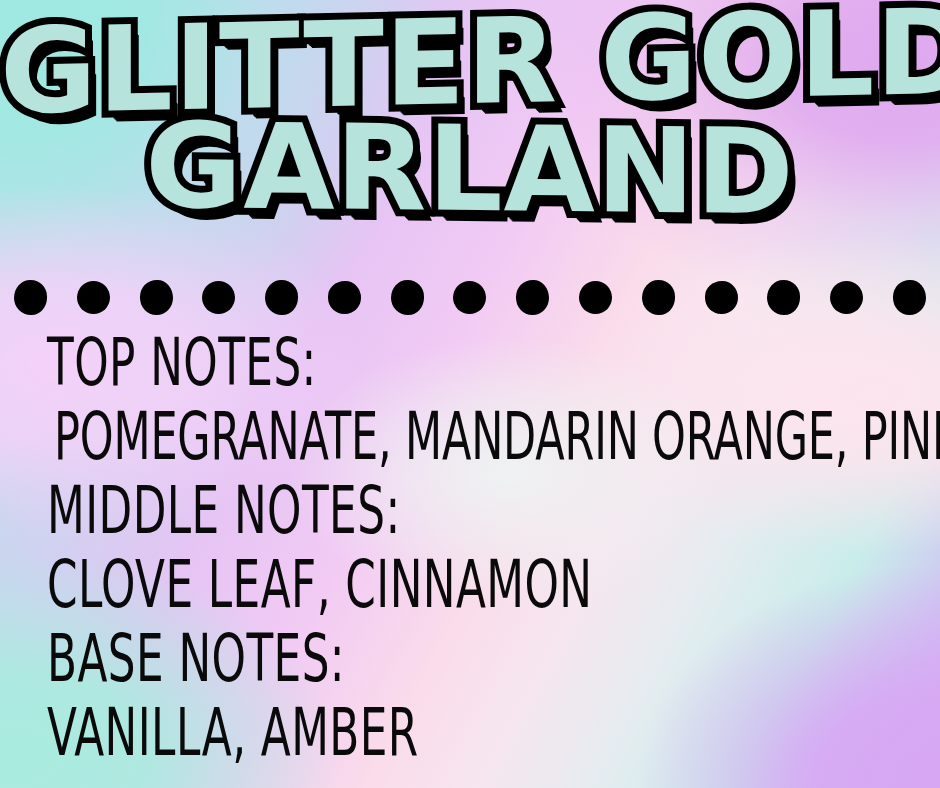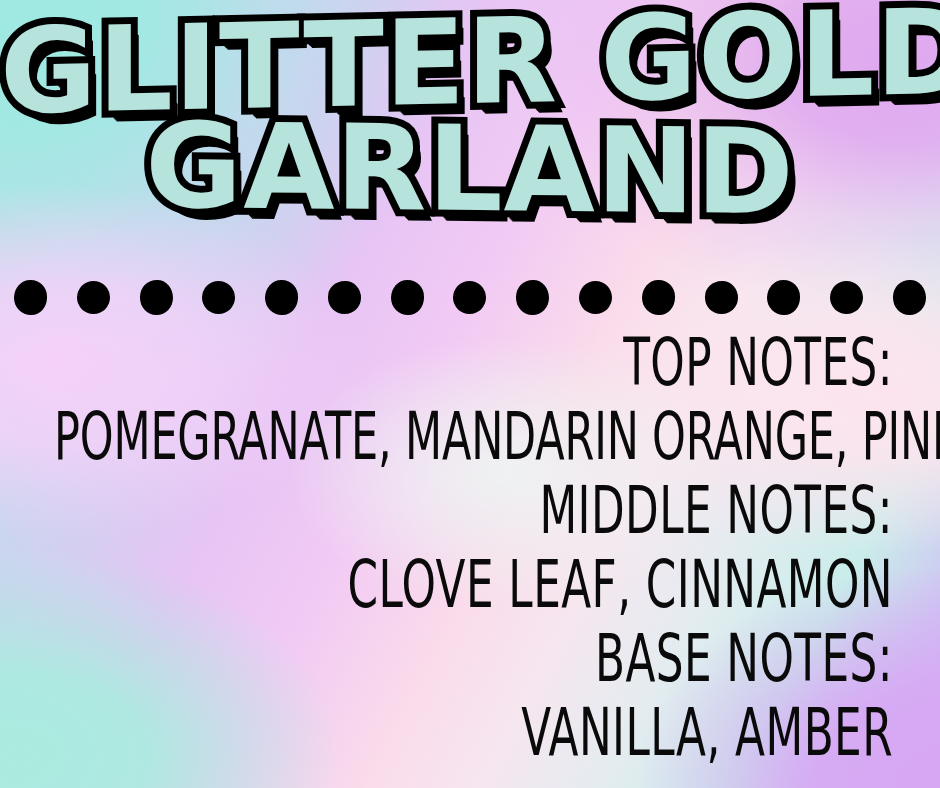--- a/index.html
+++ b/index.html
@@ -119,21 +119,21 @@
   }
   .dot:nth-child(2n)  { height:33px; border-radius:50%; }
   .dot:nth-child(3n)  { border-radius:52% 48% 50% 50% / 48% 52% 50% 50%; }
 
   
   .notes {
     position:absolute;
     left:0; right:0;
     top:330px;
     z-index:5;
-    text-align:right;
+    text-align:left;
     font-family:"DejaVu Sans Condensed","Liberation Sans Narrow","Liberation Sans", sans-serif;
     color:#0a0a0a;
   }
   .note-line {
     display:block;
     white-space:nowrap;
     font-size:54px;
     line-height:1.0;
     letter-spacing:0.5px;
     font-weight:400;

